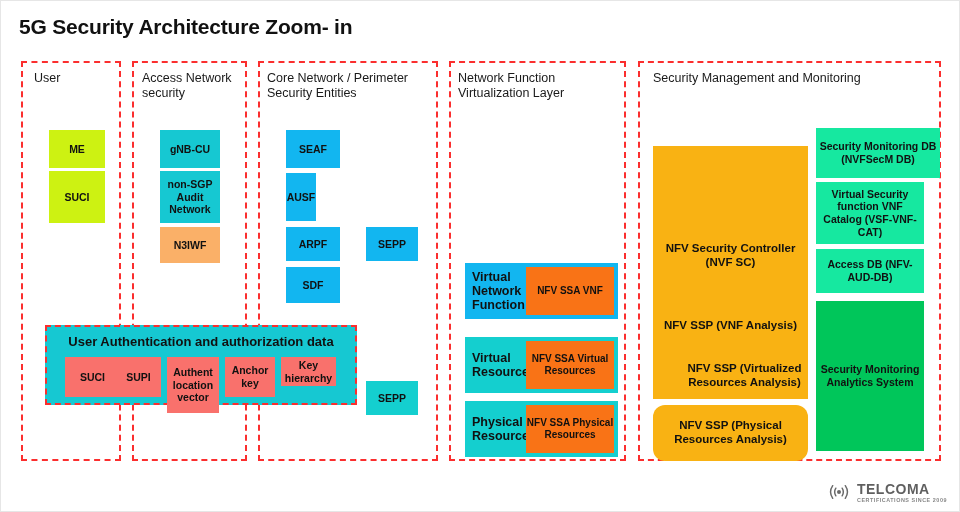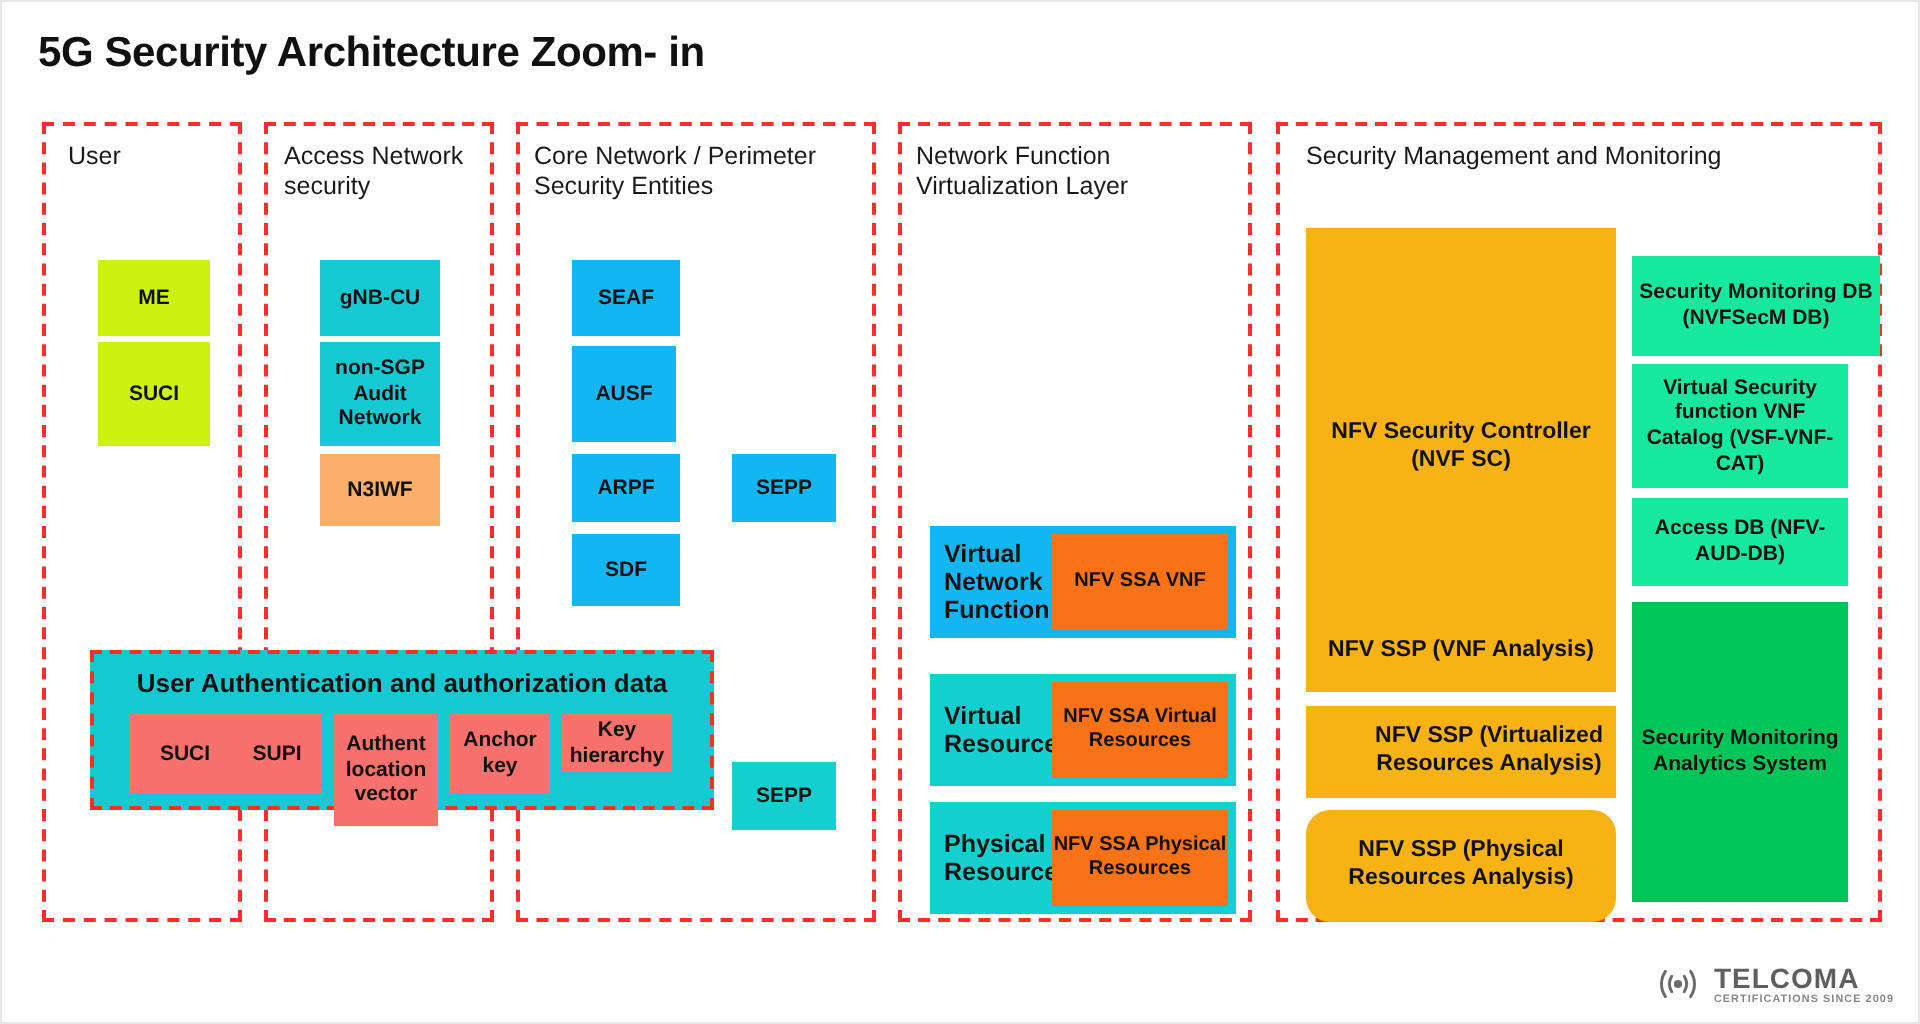--- a/index.html
+++ b/index.html
@@ -110,21 +110,21 @@
   <div class="col-title" style="left:652px;top:70px;width:285px;">Security Management and Monitoring</div>
 
   <div class="box lime" style="left:48px;top:129px;width:56px;height:38px;">ME</div>
   <div class="box lime" style="left:48px;top:170px;width:56px;height:52px;">SUCI</div>
 
   <div class="box cyan" style="left:159px;top:129px;width:60px;height:38px;">gNB-CU</div>
   <div class="box cyan" style="left:159px;top:170px;width:60px;height:52px;">non-SGP Audit Network</div>
   <div class="box orange" style="left:159px;top:226px;width:60px;height:36px;">N3IWF</div>
 
   <div class="box blue" style="left:285px;top:129px;width:54px;height:38px;">SEAF</div>
-  <div class="box blue" style="left:285px;top:172px;width:52px;height:48px;">AUSF</div>
+  <div class="box blue" style="left:285px;top:172px;width:30px;height:48px;">AUSF</div>
   <div class="box blue" style="left:285px;top:226px;width:54px;height:34px;">ARPF</div>
   <div class="box blue" style="left:285px;top:266px;width:54px;height:36px;">SDF</div>
   <div class="box blue" style="left:365px;top:226px;width:52px;height:34px;">SEPP</div>
   <div class="box teal" style="left:365px;top:380px;width:52px;height:34px;">SEPP</div>
 
   <div id="auth-panel" style="left:44px;top:324px;width:312px;height:80px;">
     <div id="auth-title">User Authentication and authorization data</div>
   </div>
   <div class="box salmon" style="left:64px;top:356px;width:55px;height:40px;">SUCI</div>
   <div class="box salmon" style="left:115px;top:356px;width:45px;height:40px;">SUPI</div>
@@ -140,21 +140,21 @@
   <div class="nfvrow" style="left:464px;top:336px;width:153px;height:56px;background:#14cfcf;">
     <div class="lbl">Virtual Resources</div>
     <div class="sub">NFV SSA Virtual Resources</div>
   </div>
 
   <div class="nfvrow" style="left:464px;top:400px;width:153px;height:56px;background:#14cfcf;">
     <div class="lbl">Physical Resources</div>
     <div class="sub">NFV SSA Physical Resources</div>
   </div>
 
-  <div class="box amber lg" style="left:652px;top:113px;width:155px;height:220px;">NFV Security Controller (NVF SC)</div>
+  <div class="box amber lg" style="left:652px;top:145px;width:155px;height:220px;">NFV Security Controller (NVF SC)</div>
   <div class="box amber lg" style="left:652px;top:305px;width:155px;height:40px;">NFV SSP (VNF Analysis)</div>
   <div class="box amber lg" style="left:652px;top:352px;width:155px;height:46px;padding-left:31px;">NFV SSP (Virtualized Resources Analysis)</div>
   <div class="box amber lg" style="left:652px;top:404px;width:155px;height:56px;border-radius:12px;">NFV SSP (Physical Resources Analysis)</div>
 
   <div class="box mint" style="left:815px;top:127px;width:124px;height:50px;">Security Monitoring DB (NVFSecM DB)</div>
   <div class="box mint" style="left:815px;top:181px;width:108px;height:62px;">Virtual Security function  VNF Catalog (VSF-VNF-CAT)</div>
   <div class="box mint" style="left:815px;top:248px;width:108px;height:44px;">Access DB (NFV-AUD-DB)</div>
   <div class="box green" style="left:815px;top:300px;width:108px;height:150px;">Security Monitoring Analytics System</div>
 
   <div id="logo">

